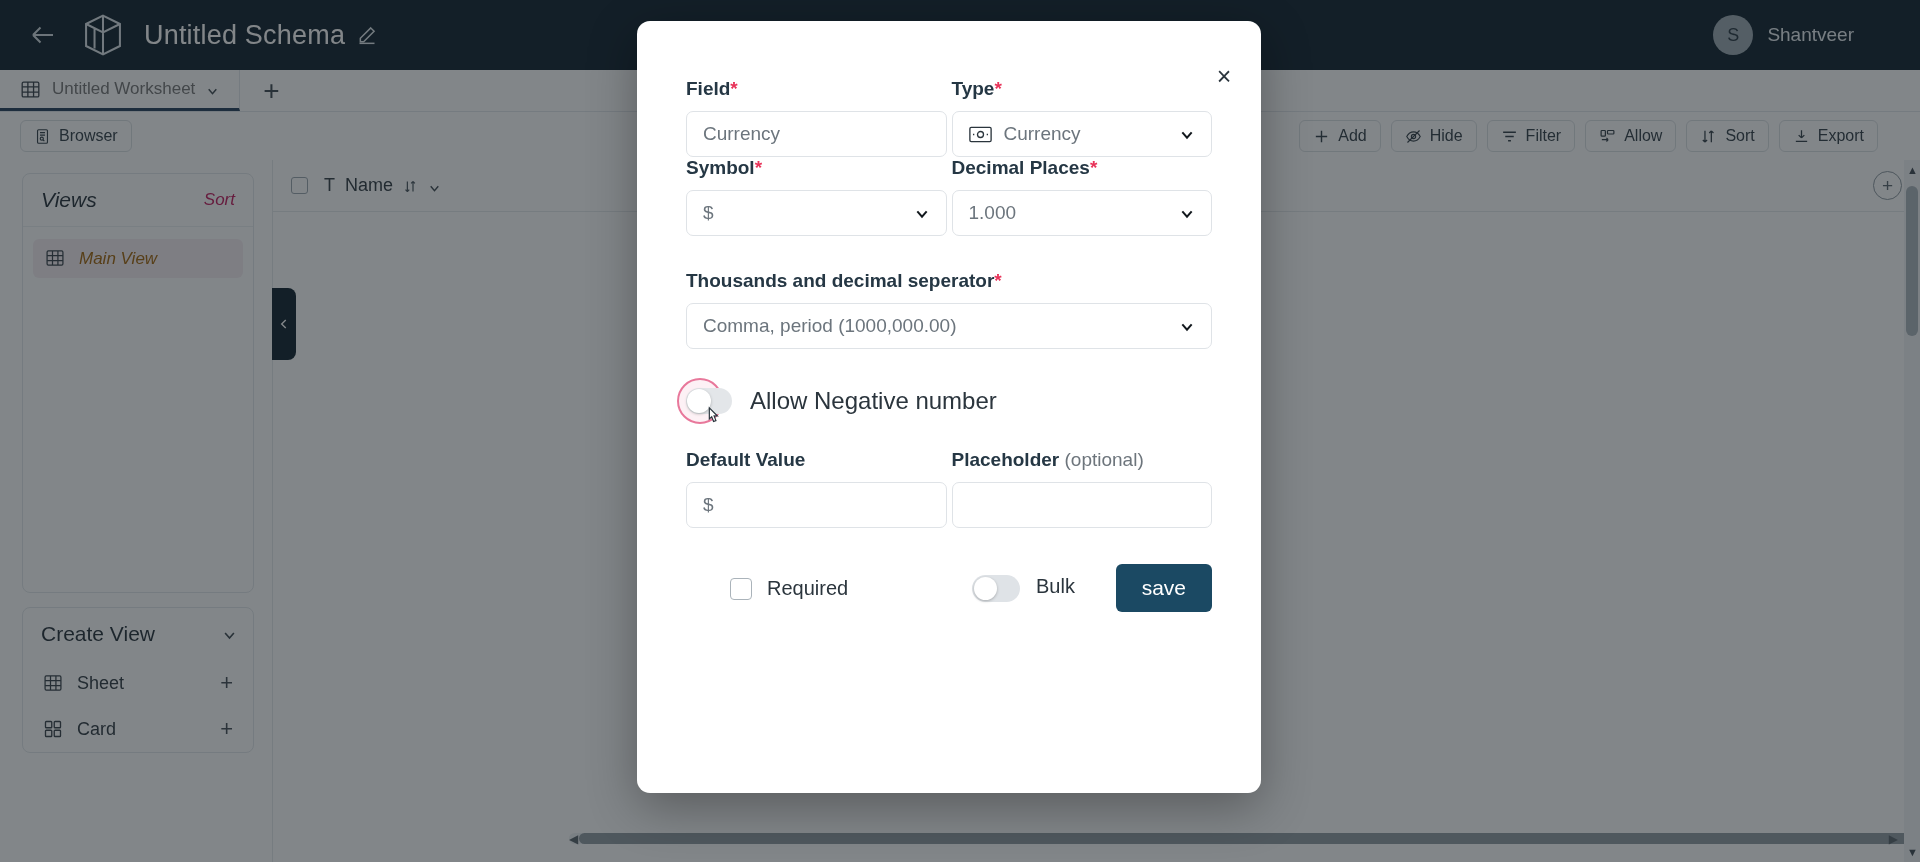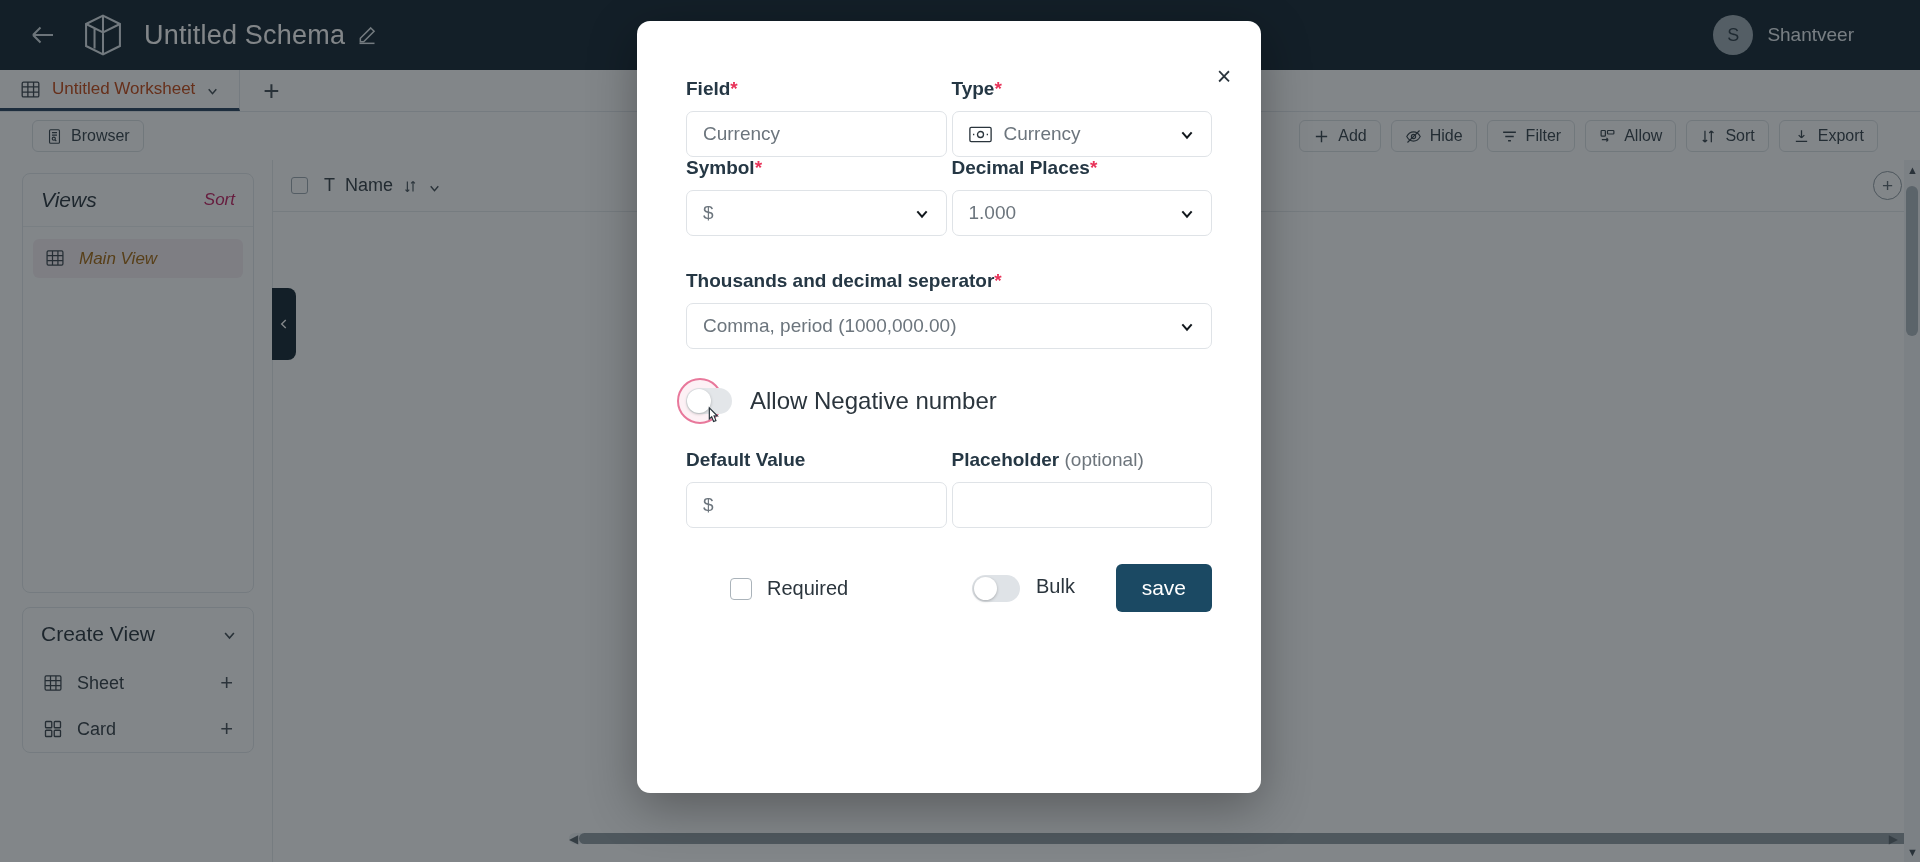--- a/index.html
+++ b/index.html
@@ -31,28 +31,28 @@
   }
   .username { color: #e7edf1; font-size: 19px; }
 
   .tabbar {
     position: absolute; top: 70px; left: 0; right: 0; height: 42px;
     background: #ffffff; border-bottom: 1px solid #e3e7ea; display: flex; align-items: stretch;
   }
   .ws-tab {
     display: flex; align-items: center; gap: 11px; padding: 0 20px;
     border-right: 1px solid #e3e7ea; border-bottom: 3px solid #1f3b57;
-    font-size: 17px; color: #c2410c; cursor: pointer;
+    font-size: 17px; color: #737373; cursor: pointer;
   }
   .grid-ico { width: 21px; height: 21px; color:#333d45; }
   .chev-sm { width: 13px; height: 13px; color: #3a454d; }
   .add-tab { display: flex; align-items: center; justify-content: center; width: 62px; font-size: 28px; color: #3b464e; cursor: pointer; font-weight: 300;}
 
   .toolbar {
-    position: absolute; top: 112px; left: 12px; right: 0; height: 48px;
+    position: absolute; top: 112px; left: 0; right: 0; height: 48px;
     background: #ffffff; display: flex; align-items: center; padding: 0 20px;
   }
   .tb-btn {
     display: flex; align-items: center; gap: 8px;
     height: 32px; padding: 0 13px; border: 1px solid #dadfe3; border-radius: 6px;
     font-size: 16px; color: #2e3a43; background: #fff; cursor: pointer; white-space: nowrap;
   }
   .tb-right { margin-left: auto; display: flex; gap: 10px; padding-right: 22px; }
   .tb-ico { width: 17px; height: 17px; }
 

